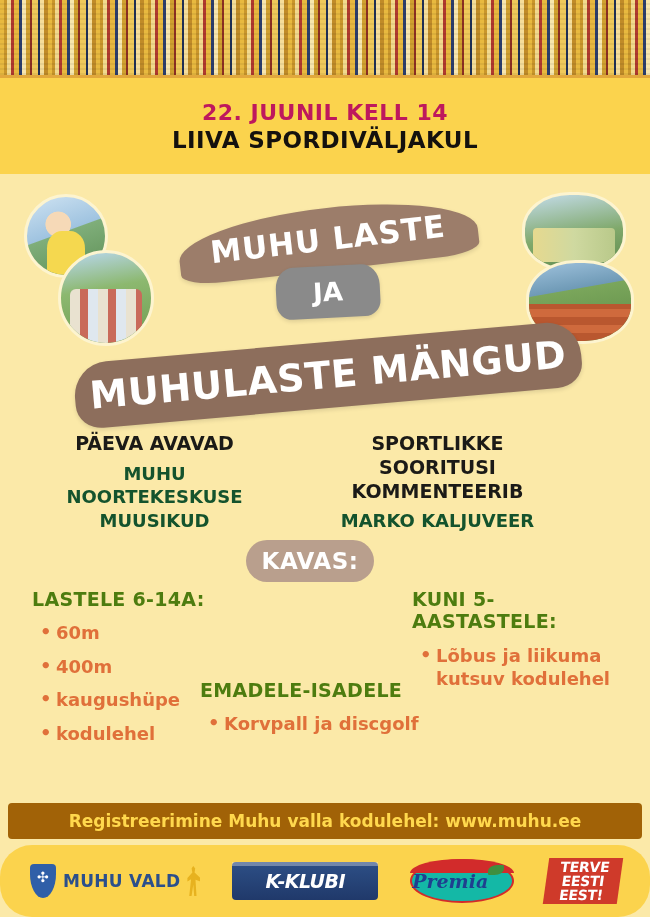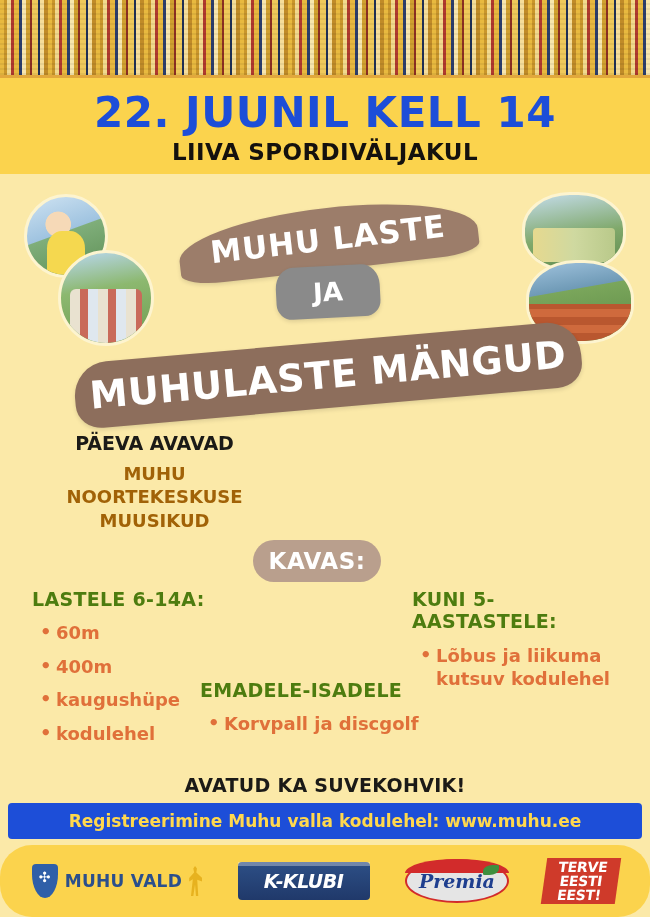--- a/index.html
+++ b/index.html
@@ -52,22 +52,22 @@
   
   .header-block {
     position: absolute; top: 78px; left: 0;
     width: 650px; height: 96px;
     background: #fbd34d;
     display: flex; flex-direction: column;
     align-items: center; justify-content: center;
     gap: 2px;
   }
   .header-date {
-    font-size: 42px; font-weight: bold; letter-spacing: 0.5px;
-    color: #1d4ed8; text-transform: uppercase;
+    font-size: 22px; font-weight: bold; letter-spacing: 0.5px;
+    color: #be185d; text-transform: uppercase;
     font-family: "DejaVu Sans", sans-serif;
   }
   .header-place {
     font-size: 23px; font-weight: bold; letter-spacing: 0.4px;
     color: #14110e; text-transform: uppercase;
     font-family: "DejaVu Sans", sans-serif;
   }
 
   
   .body-area {
@@ -159,27 +159,27 @@
   }
   .credit-col { width: 46%; text-align: center; }
   .credit-head {
     font-family: "DejaVu Sans", sans-serif;
     font-size: 19px; font-weight: bold; color: #1b1a17;
     text-transform: uppercase; line-height: 1.25;
   }
   .credit-name {
     margin-top: 6px;
     font-family: "DejaVu Sans", sans-serif;
-    font-size: 18px; font-weight: bold; color: #a16207;
+    font-size: 18px; font-weight: bold; color: #14532d;
     text-transform: uppercase; line-height: 1.3;
   }
 
   
   .kavas {
-    position: absolute; left: 253px; top: 366px;
+    position: absolute; left: 246px; top: 366px;
     width: 128px; height: 42px;
     background: #b99f8d;
     border-radius: 22px;
     display: flex; align-items: center; justify-content: center;
     color: #fff; font-family: "DejaVu Sans", sans-serif;
     font-size: 23px; font-weight: bold; letter-spacing: 0.5px;
   }
 
   
   .prog-left {
@@ -220,21 +220,21 @@
     text-align: center;
     font-family: "DejaVu Sans", sans-serif;
     font-size: 19px; font-weight: bold; color: #1b1a17;
     text-transform: uppercase; letter-spacing: 0.3px;
   }
 
   
   .reg-bar {
     position: absolute; top: 803px; left: 8px;
     width: 634px; height: 36px;
-    background: #1d4ed8;
+    background: #a16207;
     border-radius: 4px;
     display: flex; align-items: center; justify-content: center;
   }
   .reg-bar span {
     color: #ffd84d; font-family: "DejaVu Sans", sans-serif;
     font-size: 17px; font-weight: bold;
   }
 
   
   .sponsors {
@@ -263,42 +263,42 @@
     font-size: 17px; font-weight: bold; color: #2b4f8c;
     letter-spacing: 0.3px;
   }
   .muhu-fig {
     width: 13px; height: 30px;
     background: #e7b21f;
     clip-path: polygon(45% 0,60% 8%,55% 22%,100% 40%,100% 52%,62% 46%,70% 100%,52% 100%,45% 62%,32% 100%,14% 100%,28% 44%,0 52%,0 40%,38% 22%,32% 8%);
   }
 
   .kklubi {
-    width: 132px; height: 38px;
+    width: 146px; height: 38px;
     background: linear-gradient(180deg,#2d4f86 0%,#20396a 100%);
     border-radius: 4px;
     position: relative;
     display: flex; align-items: center; justify-content: center;
   }
   .kklubi span {
     color: #fff; font-family: "DejaVu Sans", sans-serif;
     font-size: 19px; font-weight: bold; font-style: italic;
     letter-spacing: -0.5px;
   }
   .kklubi::before {
     content:""; position:absolute; left:0; right:0; top:0; height:4px;
     background:#f4f4f4; opacity:.35;
   }
 
   .premia {
     width: 104px; height: 44px;
-    background: #e5e5e5;
+    background: #14b8a6;
     border: 2px solid #d22b2b;
     border-radius: 50%;
-    display: flex; align-items: center; justify-content: center;
+    display: flex; align-items: center; 
     position: relative;
   }
   .premia span {
     color: #1f3f8f; font-family: "DejaVu Serif", serif;
     font-size: 19px; font-weight: bold; font-style: italic;
   }
   .premia::before {
     content:""; position:absolute; left:-2px; top:-2px; right:-2px; height:14px;
     background:#d22b2b;
     border-radius: 50% 50% 0 0 / 100% 100% 0 0;
@@ -343,20 +343,24 @@
     <div class="photo ph4"></div>
 
     <div class="ribbon ribbon-1">MUHU LASTE</div>
     <div class="ribbon ribbon-2">JA</div>
     <div class="ribbon ribbon-3">MUHULASTE MÄNGUD</div>
 
     <div class="credits">
       <div class="credit-col">
         <div class="credit-head">PÄEVA AVAVAD</div>
         <div class="credit-name">MUHU NOORTEKESKUSE MUUSIKUD</div>
+      </div>
+      <div class="credit-col">
+        <div class="credit-head">SPORTLIKKE SOORITUSI KOMMENTEERIB</div>
+        <div class="credit-name">MARKO KALJUVEER</div>
       </div>
     </div>
 
     <div class="kavas">KAVAS:</div>
 
     <div class="prog-left">
       <div class="prog-head">LASTELE  6-14a:</div>
       <ul class="items">
         <li>60m</li>
         <li>400m</li>
@@ -372,21 +376,20 @@
       </ul>
     </div>
 
     <div class="prog-mid">
       <div class="prog-head">EMADELE-ISADELE</div>
       <ul class="items">
         <li>Korvpall ja discgolf</li>
       </ul>
     </div>
 
-    <div class="cafe">AVATUD KA SUVEKOHVIK!</div>
   </div>
 
   <div class="reg-bar">
     <span>Registreerimine Muhu valla kodulehel: www.muhu.ee</span>
   </div>
 
   <div class="sponsors">
 
     <div class="sp">
       <div class="shield"></div>

